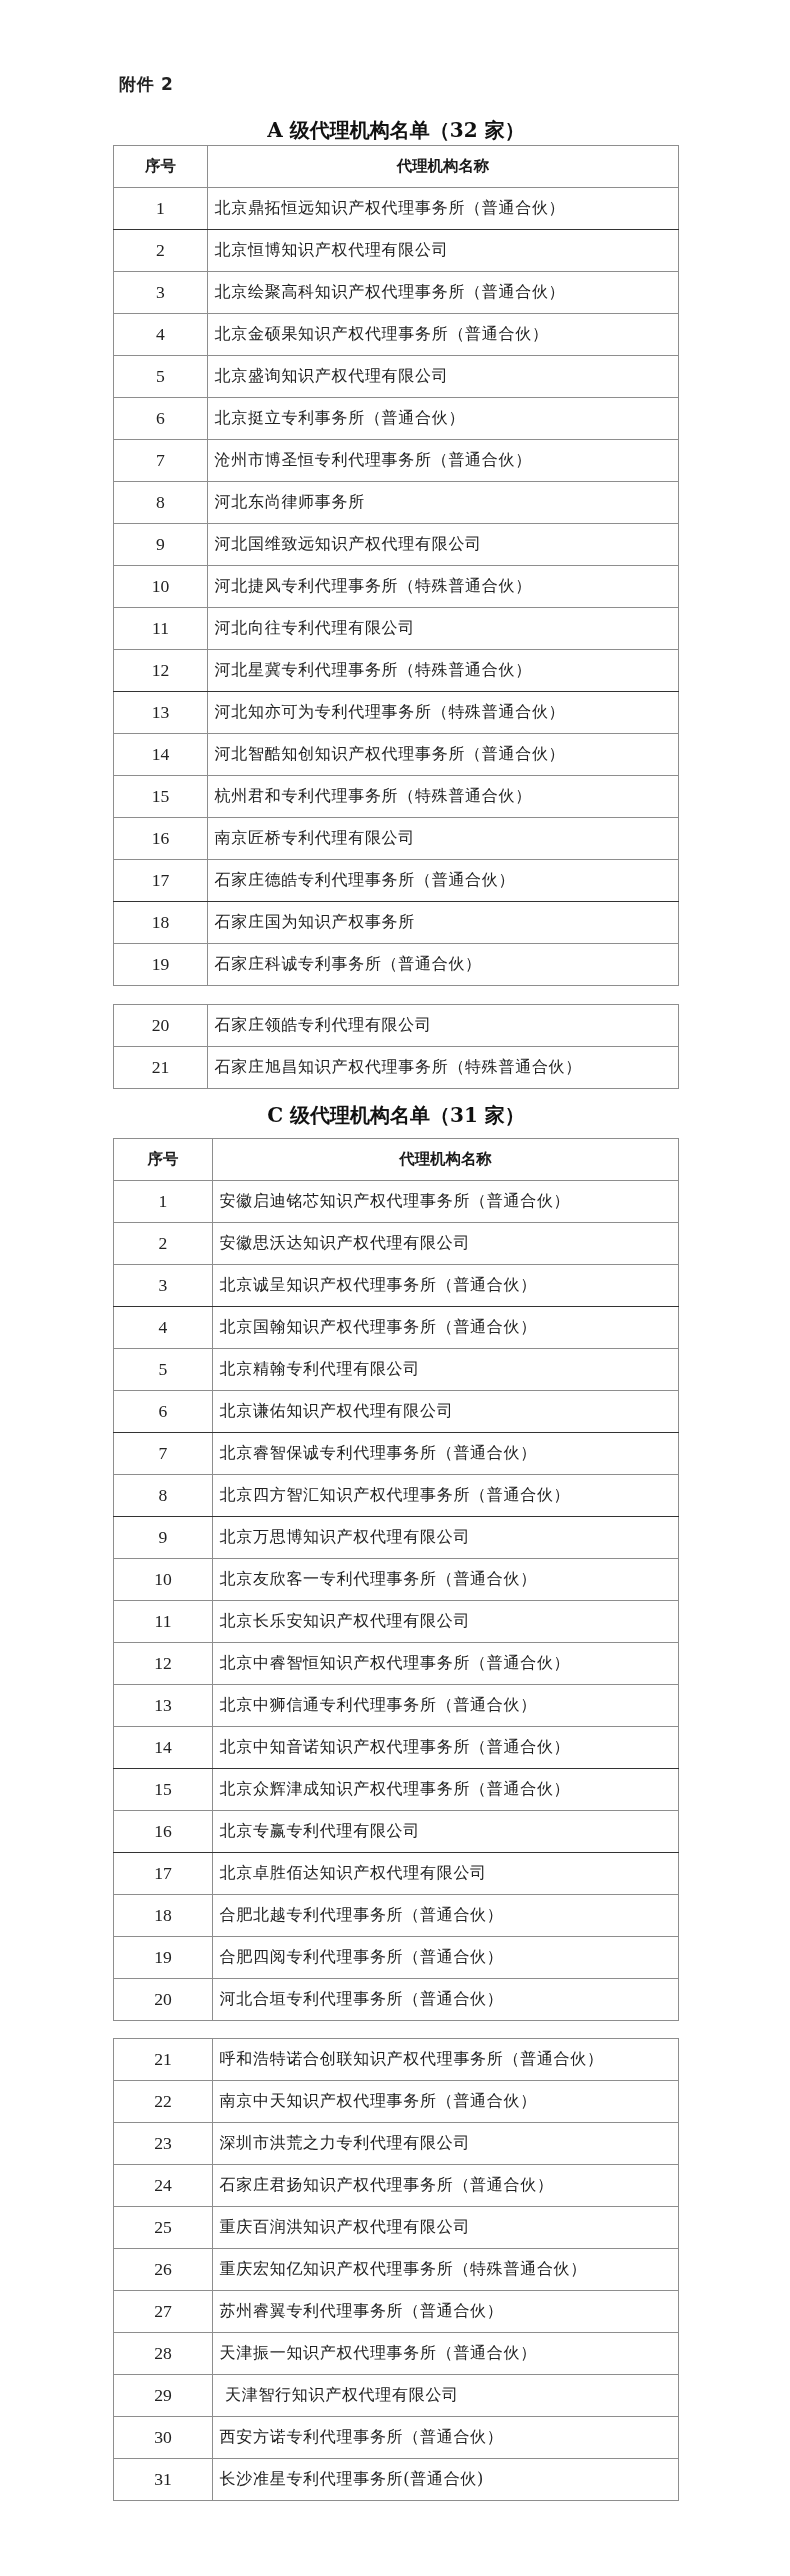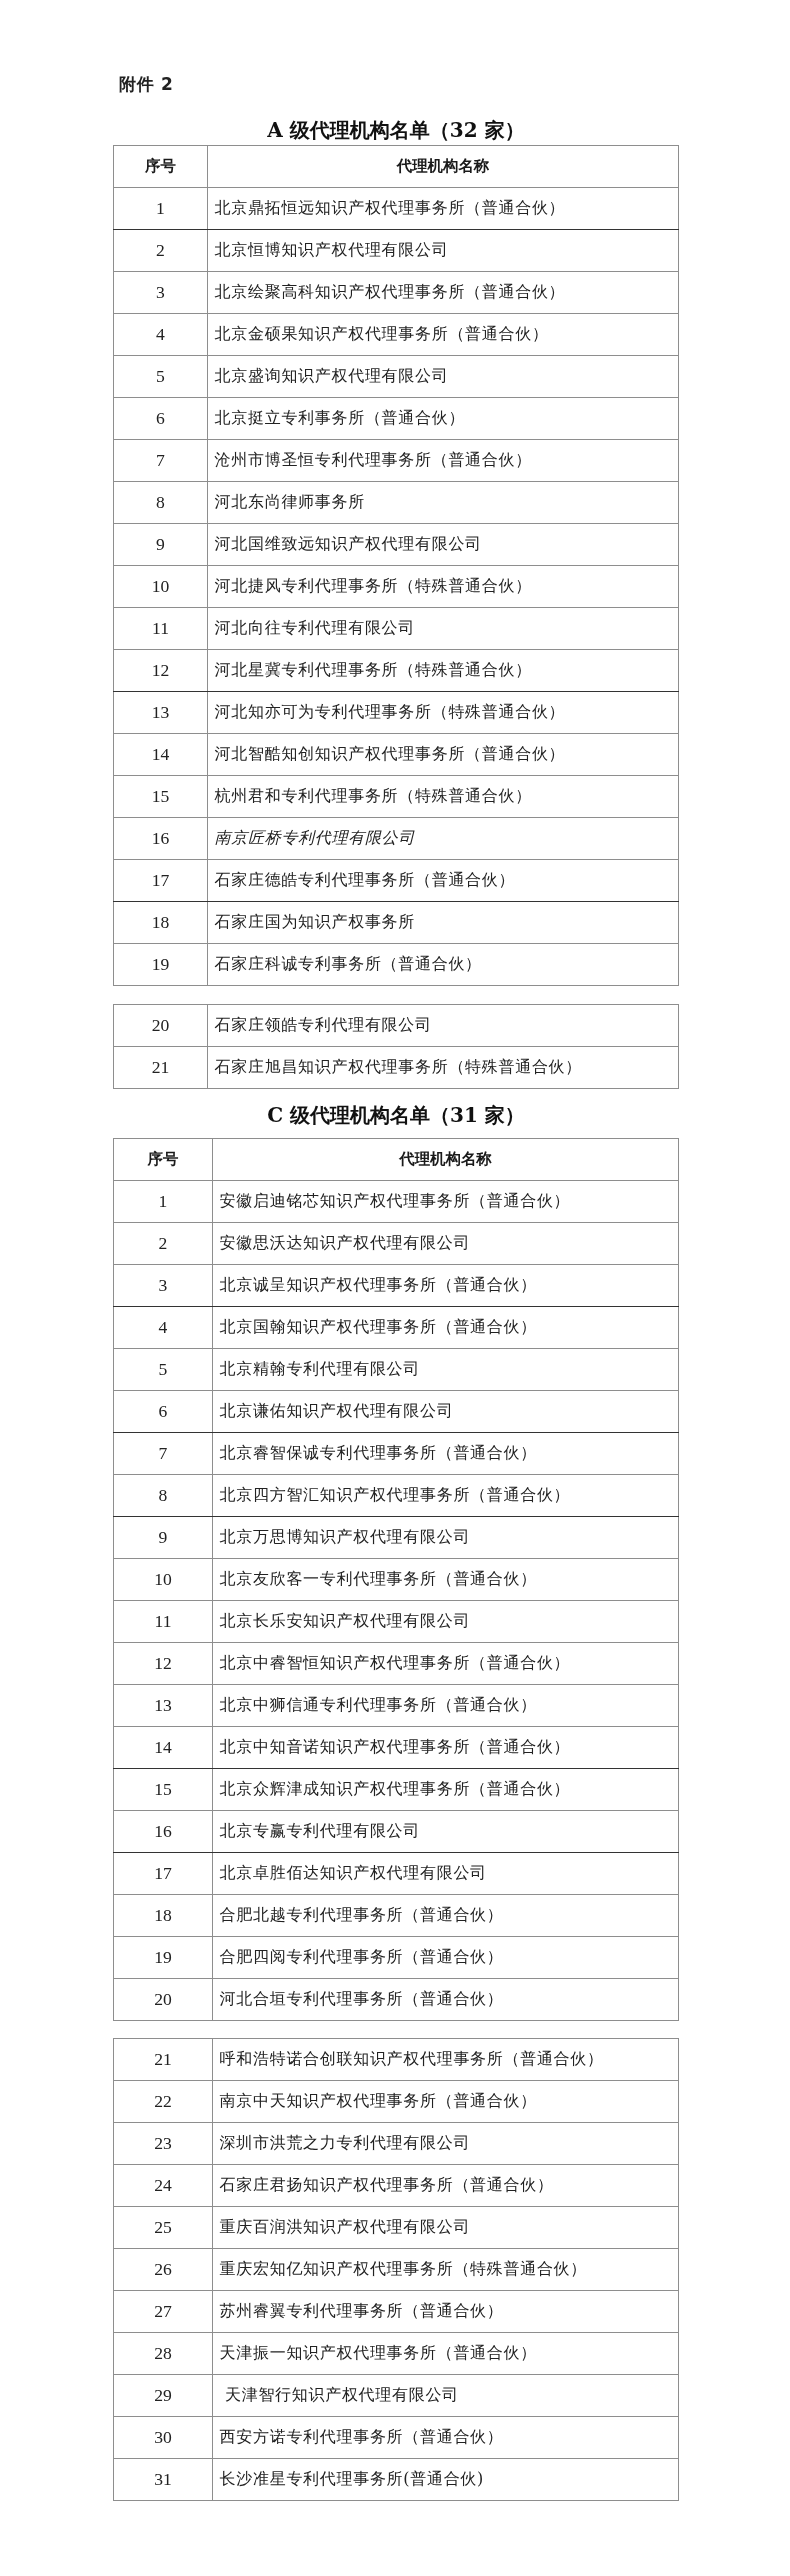--- a/index.html
+++ b/index.html
@@ -147,21 +147,21 @@
       <tr>
         <td class="num" style="height: 42px;">14</td>
         <td class="name" style="height: 42px;">河北智酷知创知识产权代理事务所（普通合伙）</td>
       </tr>
       <tr>
         <td class="num" style="height: 42px;">15</td>
         <td class="name" style="height: 42px;">杭州君和专利代理事务所（特殊普通合伙）</td>
       </tr>
       <tr>
         <td class="num" style="height: 42px;">16</td>
-        <td class="name" style="height: 42px; font-style: italic;">南京匠桥专利代理有限公司</td>
+        <td class="name" style="height: 42px;">南京匠桥专利代理有限公司</td>
       </tr>
       <tr class="dark">
         <td class="num" style="height: 42px;">17</td>
         <td class="name" style="height: 42px;">石家庄德皓专利代理事务所（普通合伙）</td>
       </tr>
       <tr>
         <td class="num" style="height: 42px;">18</td>
         <td class="name" style="height: 42px; margin-left: 44px;">石家庄国为知识产权事务所</td>
       </tr>
       <tr>

